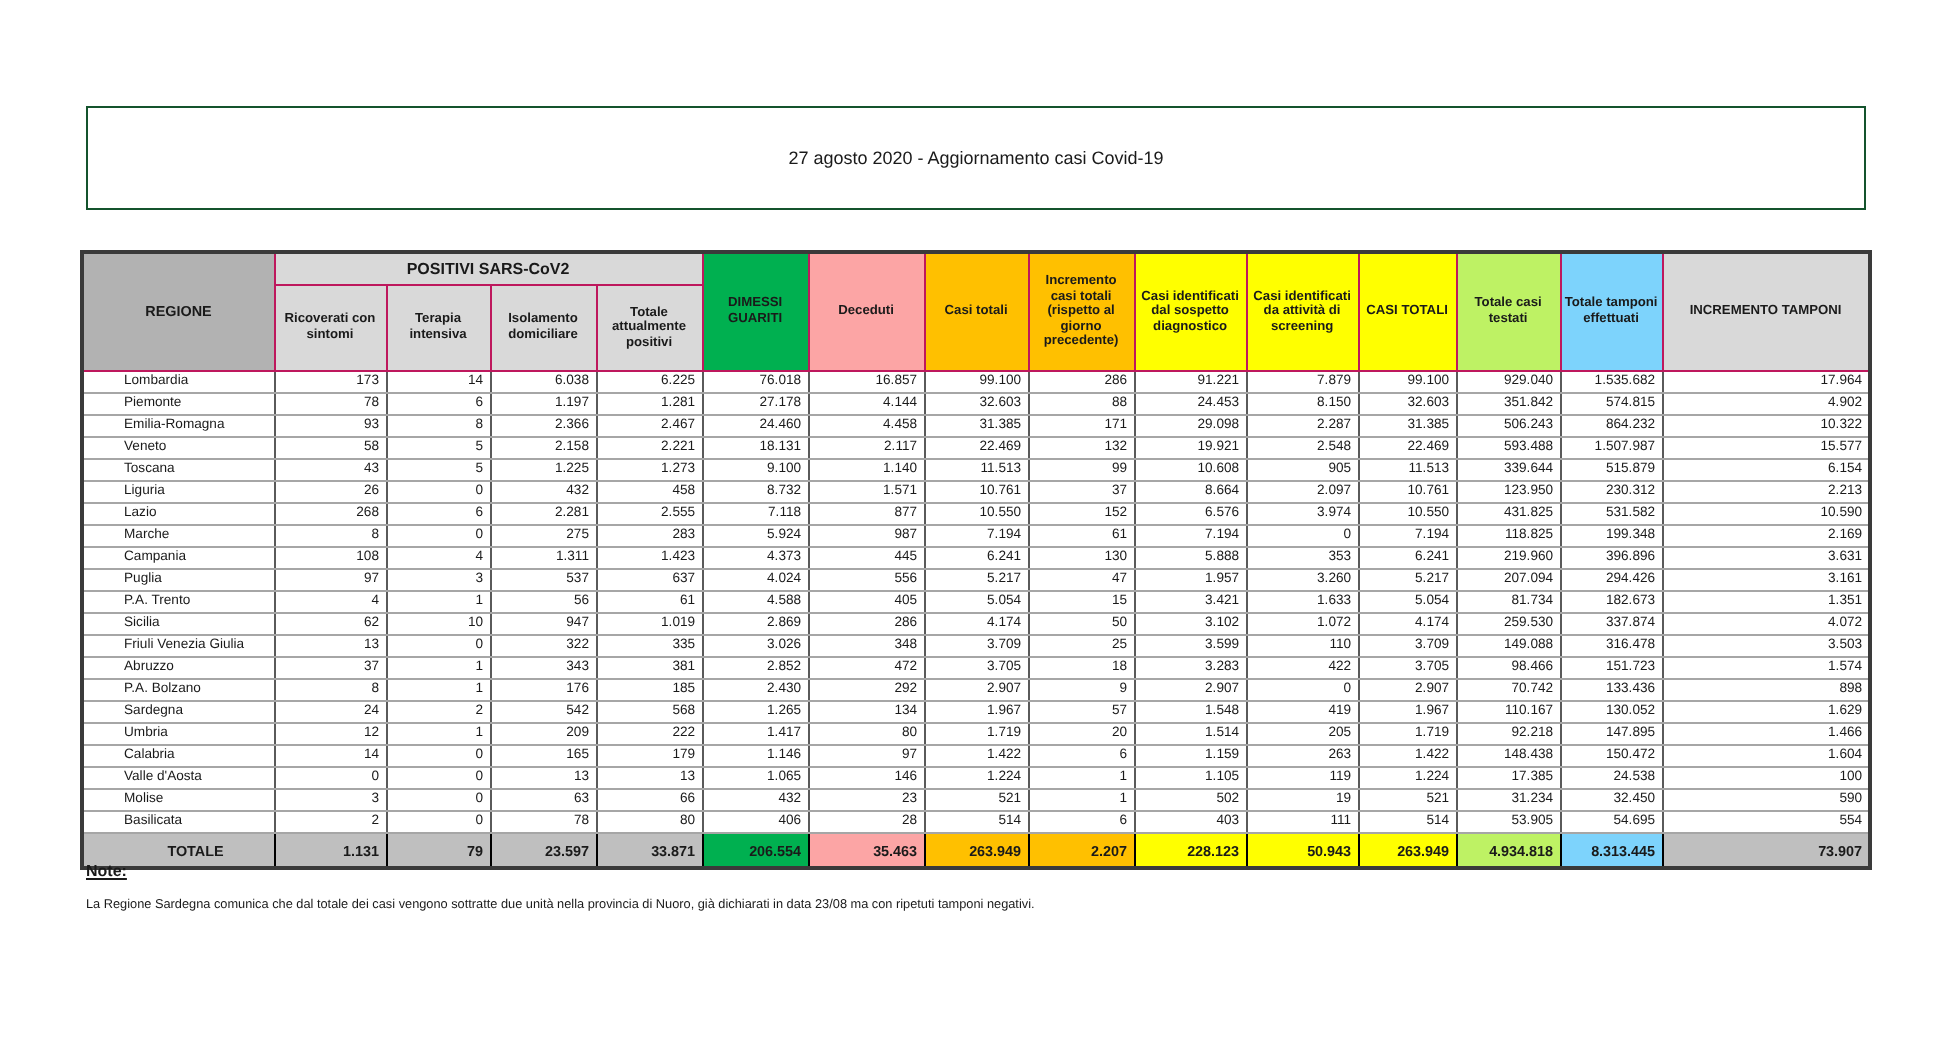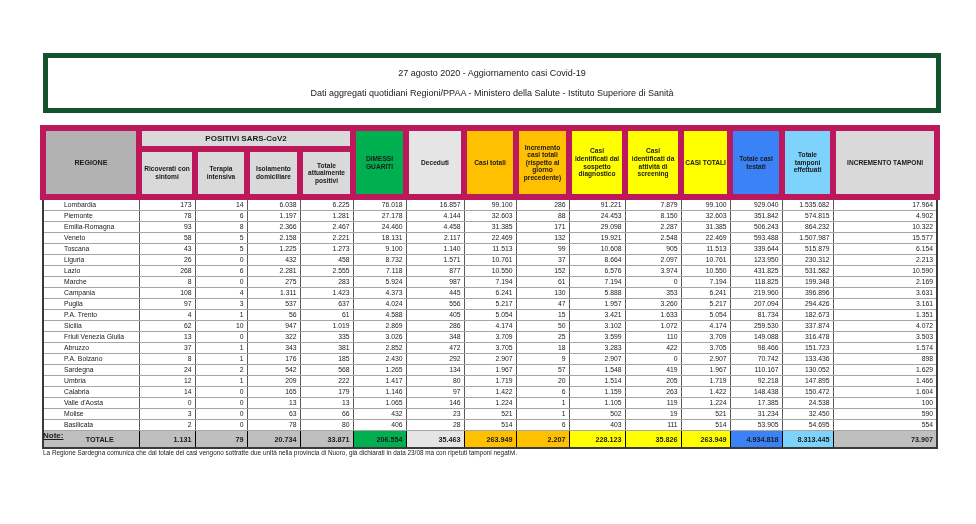--- a/index.html
+++ b/index.html
@@ -1,47 +1,47 @@
 <!DOCTYPE html>
 <html><head>
 <meta charset="utf-8">
 <style>
   html,body{margin:0;padding:0;background:#ffffff;}
   body{width:976px;height:524px;position:relative;font-family:"Liberation Sans",sans-serif;color:#111;overflow:hidden;}
 
   
   .title-box{
     position:absolute;left:43px;top:53px;width:888px;height:50px;
-    border:5px solid #14532d;background:#fff;
+    border:1px solid #14532d;background:#fff;
     display:flex;flex-direction:column;justify-content:space-evenly;align-items:center;
   }
   .title-box .line{font-size:9px;line-height:10px;color:#1a1a1a;text-align:center;}
 
   
   table.covid{
     position:absolute;left:40px;top:125px;width:894px;
     border-collapse:collapse;table-layout:fixed;
     border:2px solid #3a3a3a;
     font-size:6.8px;
   }
   th{
-    border:6px solid #be185d;
+    border:1px solid #be185d;
     font-weight:bold;color:#1a1a1a;
     text-align:center;vertical-align:middle;
     padding:0 1px;line-height:7.6px;font-size:6.6px;
     overflow:hidden;
   }
   .hg{background:#d9d9d9;font-size:8px;height:15px;}
   .hr{background:#b2b2b2;font-size:7.2px;margin-left:12px;}
   .hs{background:#d9d9d9;font-weight:bold;height:42px;}
   .c-green{background:#00b050;}
-  .c-red{background:#e5e5e5;}
+  .c-red{background:#fca5a5;}
   .c-orange{background:#ffc000;}
   .c-yellow{background:#ffff00;}
-  .c-cyan{background:#3b82f6;margin-left:16px;}
+  .c-cyan{background:#bef264;margin-left:16px;}
   .c-lblue{background:#7dd3fc;}
   .c-lgray{background:#d9d9d9;}
   td{
     height:10px;line-height:9.5px;
     padding:0 3px 0 2px;
     border-left:1px solid #5a5a5a;border-right:1px solid #5a5a5a;
     border-top:1px solid #a6a6a6;border-bottom:1px solid #a6a6a6;
     text-align:right;vertical-align:middle;color:#1a1a1a;
     white-space:nowrap;overflow:hidden;
   }
@@ -54,21 +54,20 @@
 
   
   .note-label{position:absolute;left:43px;top:431px;font-size:8px;font-weight:bold;color:#1a1a1a;text-decoration:underline;}
   .note-text{position:absolute;left:43px;top:449px;font-size:6.4px;color:#1a1a1a;width:880px;}
 </style>
 </head>
 <body>
 
 <div class="title-box">
   <div class="line">27 agosto 2020 - Aggiornamento casi Covid-19</div>
-  <div class="line">Dati aggregati quotidiani Regioni/PPAA - Ministero della Salute - Istituto Superiore di Sanità</div>
 </div>
 
 <table class="covid">
   <colgroup>
     <col style="width:96px">
       <col style="width:56px">
       <col style="width:52px">
       <col style="width:53px">
     <col style="width:53px">
       <col style="width:53px">
@@ -459,28 +458,28 @@
         <td>111</td>
         <td>514</td>
         <td>53.905</td>
         <td>54.695</td>
         <td>554</td>
       </tr>
       <tr class="total">
         <td class="region t-gray">TOTALE</td>
         <td class="t-gray">1.131</td>
         <td class="t-gray">79</td>
-        <td class="t-gray">20.734</td>
+        <td class="t-gray">23.597</td>
         <td class="t-gray">33.871</td>
         <td class="c-green">206.554</td>
         <td class="c-red">35.463</td>
         <td class="c-orange">263.949</td>
         <td class="c-orange">2.207</td>
         <td class="c-yellow">228.123</td>
-        <td class="c-yellow">35.826</td>
+        <td class="c-yellow">50.943</td>
         <td class="c-yellow">263.949</td>
         <td class="c-cyan">4.934.818</td>
         <td class="c-lblue">8.313.445</td>
         <td class="t-gray">73.907</td>
       </tr>
     </tbody>
 </table>
 
 <div class="note-label">Note:</div>
 <div class="note-text">La Regione Sardegna comunica che dal totale dei casi vengono sottratte due unità nella provincia di Nuoro, già dichiarati in data 23/08 ma con ripetuti tamponi negativi.</div>

